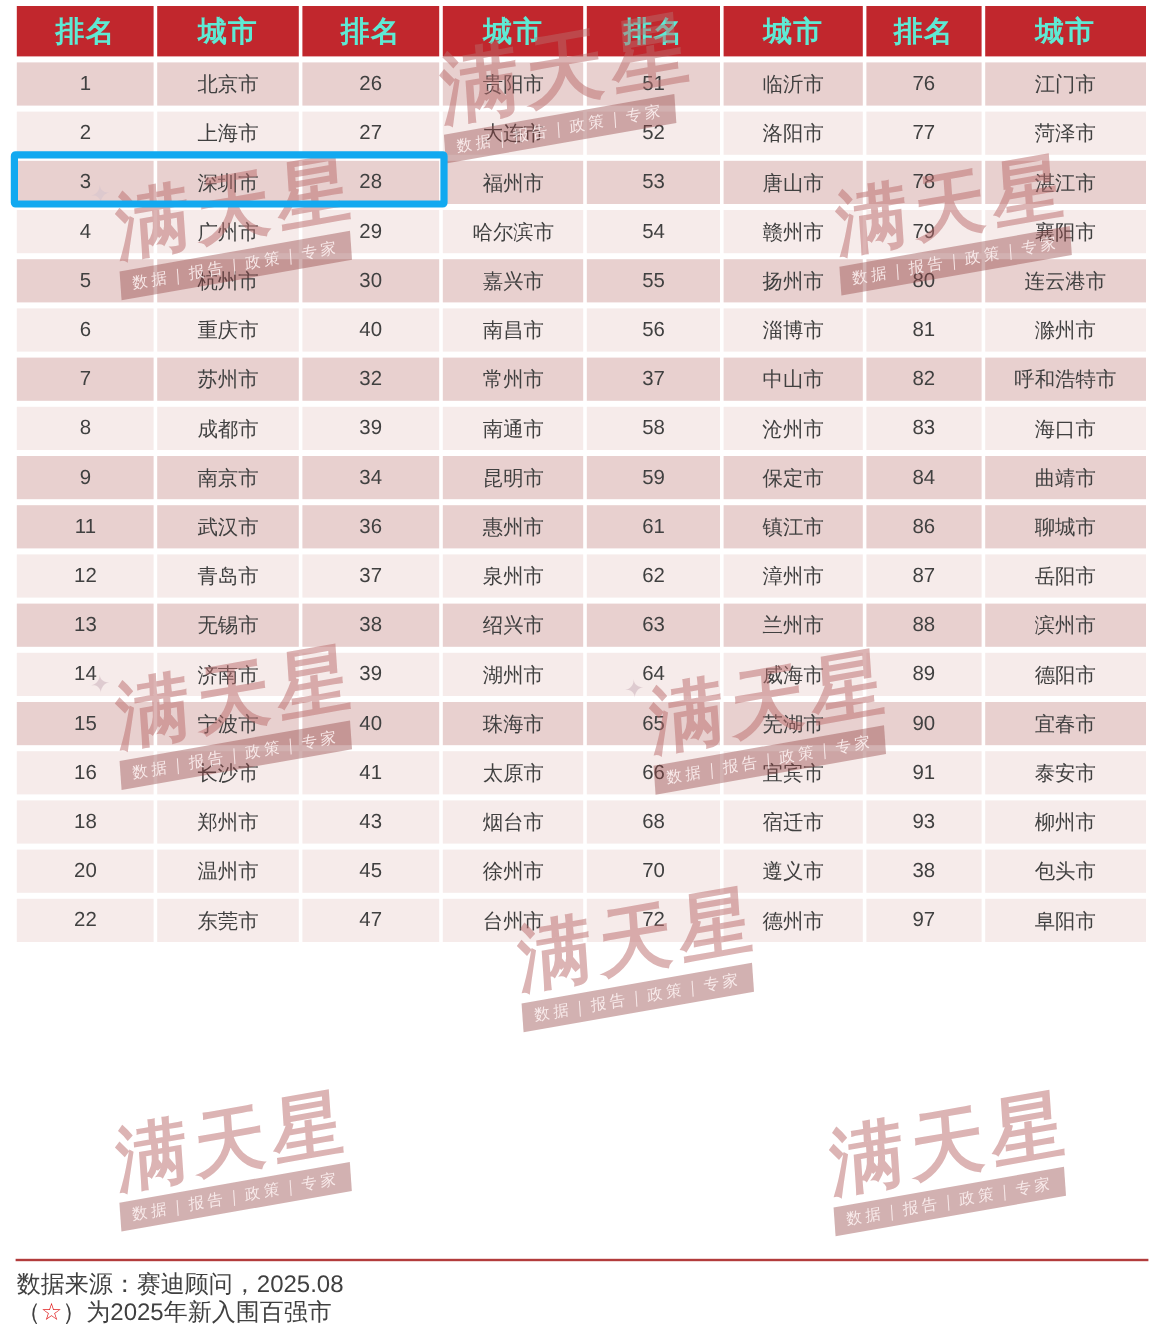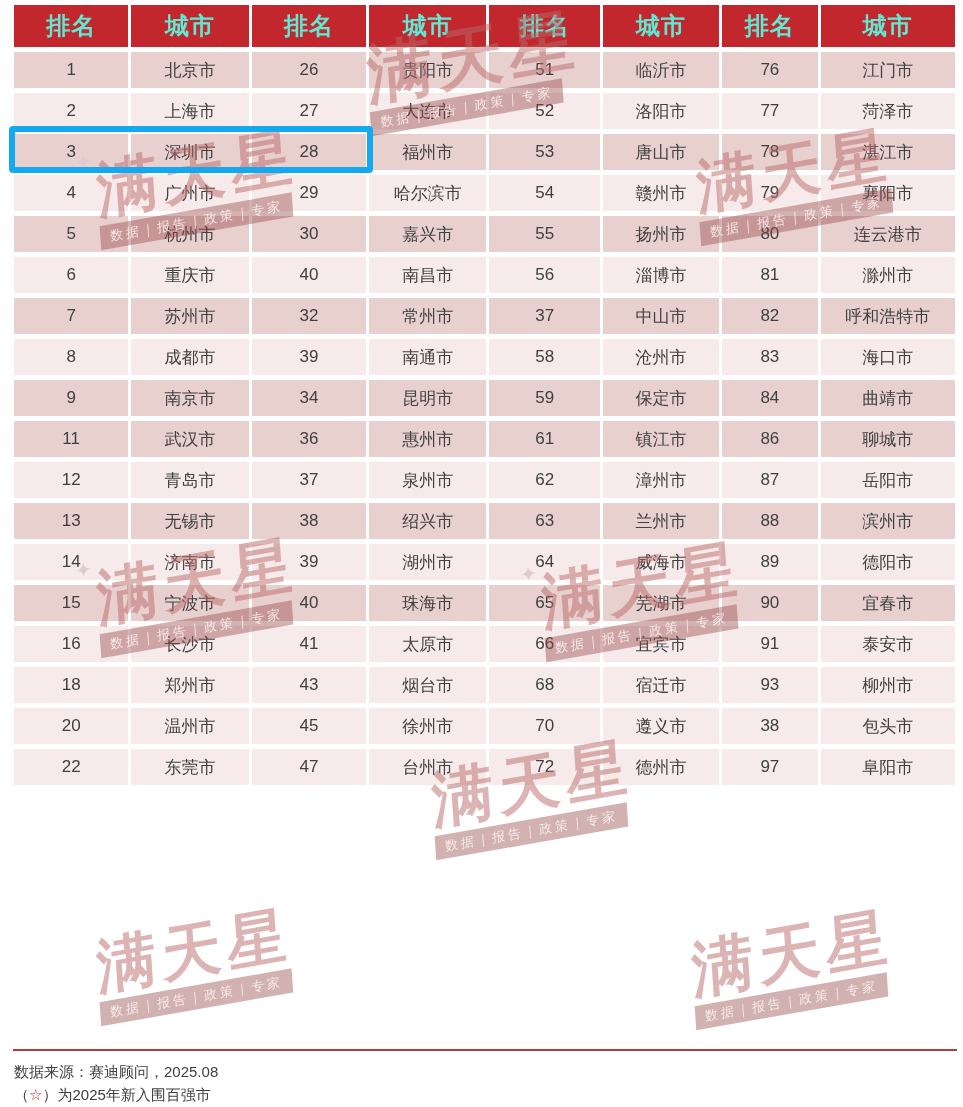--- a/index.html
+++ b/index.html
@@ -52,21 +52,21 @@
   
   .highlight-box{
     position:absolute;left:9px;top:126px;width:364px;height:47px;
     border:6px solid var(--highlight,#12A9F0);border-radius:4px;
     box-sizing:border-box;z-index:10;background:transparent;
   }
   
   .divider{position:absolute;left:13px;top:1049px;width:944px;height:2px;
     background:var(--divider,#B23C3C);z-index:2;}
   .footer{position:absolute;left:14px;top:1060px;z-index:2;
-    font-size:15px;line-height:23px;color:var(--text,#404040);}
+    font-size:20px;line-height:23px;color:var(--text,#404040);}
 </style>
 </head>
 <body>
 
 <div class="canvas">
 
   <table class="rank-table">
     <colgroup>
       <col style="width:114px">
         <col style="width:117px">

